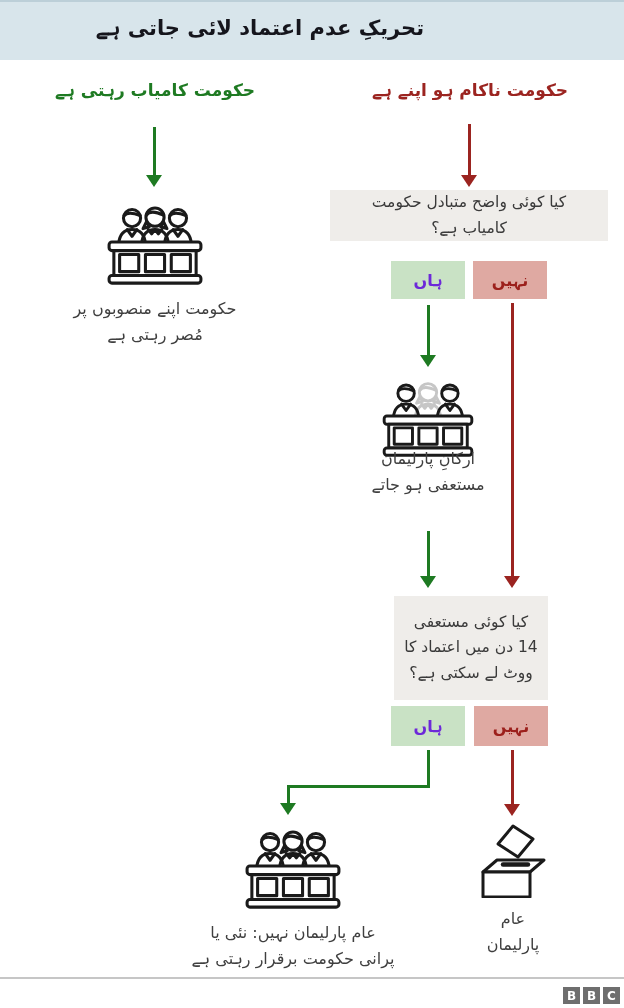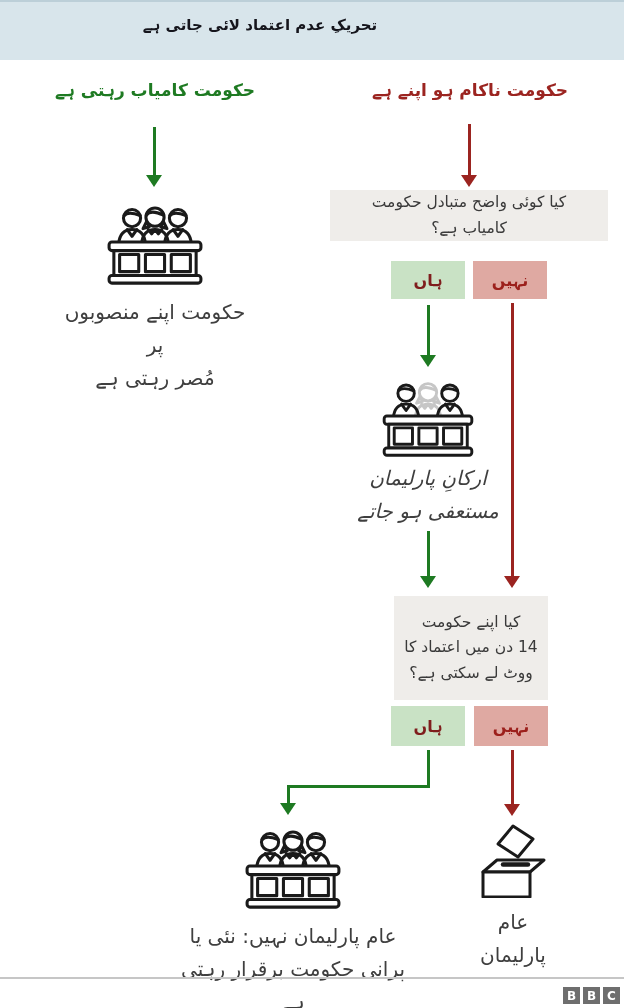--- a/index.html
+++ b/index.html
@@ -2,39 +2,39 @@
 <html lang="ur"><head>
 <meta charset="utf-8">
 <style>
   html,body{margin:0;padding:0;}
   body{background:#ffffff;font-family:"DejaVu Sans",sans-serif;}
   #page{position:relative;width:624px;height:1008px;background:#ffffff;overflow:hidden;margin:0 auto;}
   .abs{position:absolute;}
   .rtl{direction:rtl;unicode-bidi:plaintext;}
   
   .header{left:0;top:0;width:624px;height:60px;background:#d8e5eb;border-top:2px solid #bccfd8;box-sizing:border-box;}
-  .title{left:0;top:16px;width:520px;text-align:center;font-size:15px;font-weight:bold;color:#15151c;}
+  .title{left:0;top:16px;width:520px;text-align:center;font-size:21px;font-weight:bold;color:#15151c;}
   
   .colhead{width:240px;text-align:center;font-size:17px;font-weight:bold;}
   .green-t{color:#1e7a22;}
   .red-t{color:#9b2420;}
   
   .vline{position:absolute;width:3px;}
   .hline{position:absolute;height:3px;}
   .green-l{background:#1e7a22;}
   .red-l{background:#9b2420;}
   .ahead{position:absolute;width:0;height:0;border-left:8px solid transparent;border-right:8px solid transparent;border-top:12px solid #000;}
   .ahead.green-a{border-top-color:#1e7a22;}
   .ahead.red-a{border-top-color:#9b2420;}
   
   .qbox{background:#efedea;color:#3a3a3a;text-align:center;font-size:15.5px;line-height:1.65;display:flex;flex-direction:column;justify-content:center;box-sizing:border-box;}
   .ans{text-align:center;font-weight:bold;font-size:16px;display:flex;align-items:center;justify-content:center;box-sizing:border-box;}
-  .yes-b{background:#c9e2c5;color:#7f1d1d;}
+  .yes-b{background:#c9e2c5;color:#6d28d9;}
   .no-b{background:#dfa9a2;color:#9c201c;}
-  .lbl{text-align:center;color:#3f3f3f;font-size:20px;line-height:1.65;}
+  .lbl{text-align:center;color:#3f3f3f;font-size:16px;line-height:1.65;}
   
   .footer-line{left:0;top:977px;width:624px;height:2px;background:#c6c6c6;}
   .bbc-box{position:absolute;width:17px;height:17px;background:#6e6e6e;color:#ffffff;font-size:12px;font-weight:bold;display:flex;align-items:center;justify-content:center;font-family:"DejaVu Sans",sans-serif;}
   svg{display:block;}
 </style>
 </head>
 <body>
 
 <div id="page">
 
@@ -126,30 +126,30 @@
       <g fill="#ffffff">
         <rect x="2" y="46" width="96" height="9" rx="3"></rect>
         <rect x="7" y="55" width="86" height="26"></rect>
         <rect x="13" y="59" width="20" height="18"></rect>
         <rect x="40" y="59" width="20" height="18"></rect>
         <rect x="67" y="59" width="20" height="18"></rect>
         <rect x="2" y="81" width="96" height="8" rx="3"></rect>
       </g>
     </svg>
   </div>
-  <div class="abs lbl rtl" style="left:348px;top:462px;width:160px;font-style:italic;">
+  <div class="abs lbl rtl" style="left:348px;top:446px;width:160px;">
     <div>ارکانِ پارلیمان</div>
     <div>مستعفی ہو جاتے</div>
   </div>
 
   <div class="vline green-l" style="left:427px;top:531px;height:46px;"></div>
   <div class="ahead green-a" style="left:420px;top:576px;"></div>
 
   <div class="abs qbox rtl" style="left:394px;top:596px;width:154px;height:104px;">
-    <div>کیا اپنے حکومت</div>
+    <div>کیا کوئی مستعفی</div>
     <div class="rtl">14 دن میں اعتماد کا</div>
     <div>ووٹ لے سکتی ہے؟</div>
   </div>
 
   <div class="abs ans yes-b rtl" style="left:391px;top:706px;width:74px;height:40px;">ہاں</div>
   <div class="abs ans no-b rtl" style="left:474px;top:706px;width:74px;height:40px;">نہیں</div>
 
   <div class="vline green-l" style="left:427px;top:750px;height:38px;"></div>
   <div class="hline green-l" style="left:287px;top:785px;width:143px;"></div>
   <div class="vline green-l" style="left:287px;top:785px;height:20px;"></div>

